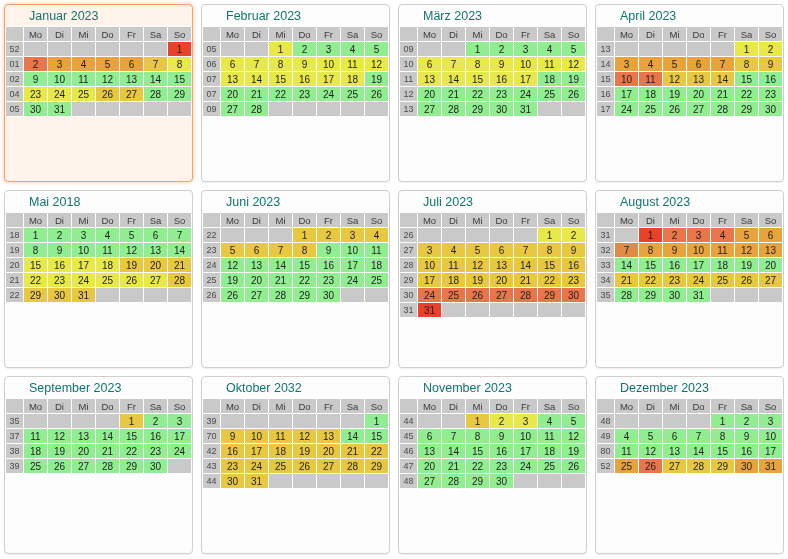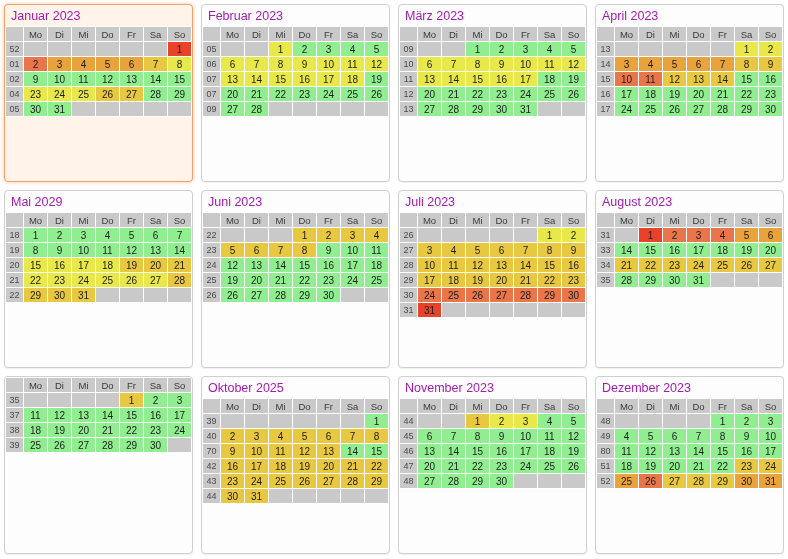--- a/index.html
+++ b/index.html
@@ -20,23 +20,24 @@
     overflow:hidden;
     box-shadow:0 1px 1px rgba(0,0,0,.06);
   }
   .month.current{
     border:1px solid #f3a06a;
     background:#fff3ea;
     box-shadow:0 0 4px rgba(243,150,80,.55);
   }
   .m-title{
     font-size:12.5px;
-    color:#a21caf;
+    color:#0f766e;
     padding:4px 6px 3px 6px;
     font-weight:normal;
+    margin-left:18px;
   }
   table.m-table{
     border-collapse:collapse;
     width:100%;
     font-size:10px;
     table-layout:fixed;
     border-radius:30px;
   }
   table.m-table th, table.m-table td{
     padding:0;
@@ -346,21 +347,21 @@
             <td class="d c-green">26</td>
             <td class="d c-green">27</td>
             <td class="d c-green">28</td>
             <td class="d c-green">29</td>
             <td class="d c-green bold">30</td>
           </tr>
         </tbody>
       </table>
     </div>
     <div class="month">
-      <div class="m-title">Mai 2029</div>
+      <div class="m-title">Mai 2018</div>
       <table class="m-table">
         <thead>
           <tr>
             <th class="hd wk" style="width: 18px;"></th>
             <th class="hd">Mo</th>
             <th class="hd">Di</th>
             <th class="hd">Mi</th>
             <th class="hd">Do</th>
             <th class="hd">Fr</th>
             <th class="hd">Sa</th>
@@ -589,20 +590,30 @@
             <td class="wk">31</td>
             <td class="empty"></td>
             <td class="d c-red">1</td>
             <td class="d c-salmon">2</td>
             <td class="d c-salmon">3</td>
             <td class="d c-salmon">4</td>
             <td class="d c-orange">5</td>
             <td class="d c-orange bold">6</td>
           </tr>
           <tr>
+            <td class="wk">32</td>
+            <td class="d c-dorange">7</td>
+            <td class="d c-orange">8</td>
+            <td class="d c-orange">9</td>
+            <td class="d c-orange">10</td>
+            <td class="d c-orange">11</td>
+            <td class="d c-orange">12</td>
+            <td class="d c-orange bold">13</td>
+          </tr>
+          <tr>
             <td class="wk">33</td>
             <td class="d c-green">14</td>
             <td class="d c-green redtxt">15</td>
             <td class="d c-green">16</td>
             <td class="d c-green">17</td>
             <td class="d c-green">18</td>
             <td class="d c-green">19</td>
             <td class="d c-green bold">20</td>
           </tr>
           <tr>
@@ -622,20 +633,21 @@
             <td class="d c-green">30</td>
             <td class="d c-green">31</td>
             <td class="empty"></td>
             <td class="empty"></td>
             <td class="empty"></td>
           </tr>
         </tbody>
       </table>
     </div>
     <div class="month">
+      <div class="m-title">September 2023</div>
       <table class="m-table">
         <thead>
           <tr>
             <th class="hd wk" style="width: 18px;"></th>
             <th class="hd">Mo</th>
             <th class="hd">Di</th>
             <th class="hd">Mi</th>
             <th class="hd">Do</th>
             <th class="hd">Fr</th>
             <th class="hd">Sa</th>
@@ -680,21 +692,21 @@
             <td class="d c-green">27</td>
             <td class="d c-green">28</td>
             <td class="d c-green">29</td>
             <td class="d c-green">30</td>
             <td class="empty"></td>
           </tr>
         </tbody>
       </table>
     </div>
     <div class="month">
-      <div class="m-title">Oktober 2025</div>
+      <div class="m-title">Oktober 2032</div>
       <table class="m-table">
         <thead>
           <tr>
             <th class="hd wk" style="width: 18px;"></th>
             <th class="hd">Mo</th>
             <th class="hd">Di</th>
             <th class="hd">Mi</th>
             <th class="hd">Do</th>
             <th class="hd">Fr</th>
             <th class="hd">Sa</th>
@@ -704,30 +716,20 @@
         <tbody>
           <tr>
             <td class="wk">39</td>
             <td class="empty"></td>
             <td class="empty"></td>
             <td class="empty"></td>
             <td class="empty"></td>
             <td class="empty"></td>
             <td class="empty"></td>
             <td class="d c-green bold">1</td>
-          </tr>
-          <tr>
-            <td class="wk">40</td>
-            <td class="d c-gold">2</td>
-            <td class="d c-gold redtxt">3</td>
-            <td class="d c-gold">4</td>
-            <td class="d c-gold">5</td>
-            <td class="d c-gold">6</td>
-            <td class="d c-gold">7</td>
-            <td class="d c-gold bold">8</td>
           </tr>
           <tr>
             <td class="wk">70</td>
             <td class="d c-gold">9</td>
             <td class="d c-gold">10</td>
             <td class="d c-gold">11</td>
             <td class="d c-gold">12</td>
             <td class="d c-gold">13</td>
             <td class="d c-green">14</td>
             <td class="d c-green bold">15</td>
@@ -874,30 +876,20 @@
             <td class="wk">80</td>
             <td class="d c-green">11</td>
             <td class="d c-green">12</td>
             <td class="d c-green">13</td>
             <td class="d c-green">14</td>
             <td class="d c-green">15</td>
             <td class="d c-green">16</td>
             <td class="d c-green bold">17</td>
           </tr>
           <tr>
-            <td class="wk">51</td>
-            <td class="d c-green">18</td>
-            <td class="d c-green">19</td>
-            <td class="d c-green">20</td>
-            <td class="d c-green">21</td>
-            <td class="d c-green">22</td>
-            <td class="d c-gold">23</td>
-            <td class="d c-gold bold">24</td>
-          </tr>
-          <tr>
             <td class="wk">52</td>
             <td class="d c-orange redtxt">25</td>
             <td class="d c-salmon redtxt">26</td>
             <td class="d c-gold">27</td>
             <td class="d c-gold">28</td>
             <td class="d c-gold">29</td>
             <td class="d c-orange">30</td>
             <td class="d c-orange bold">31</td>
           </tr>
         </tbody>

